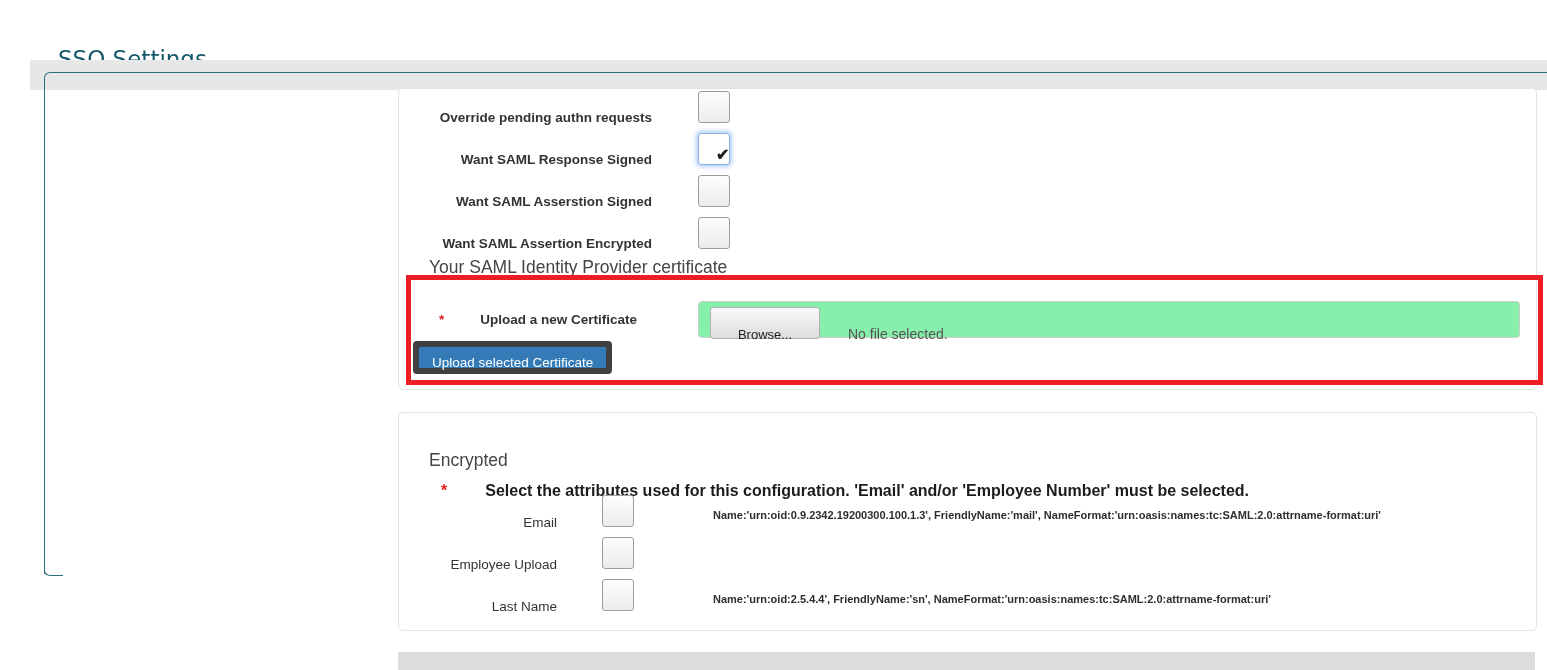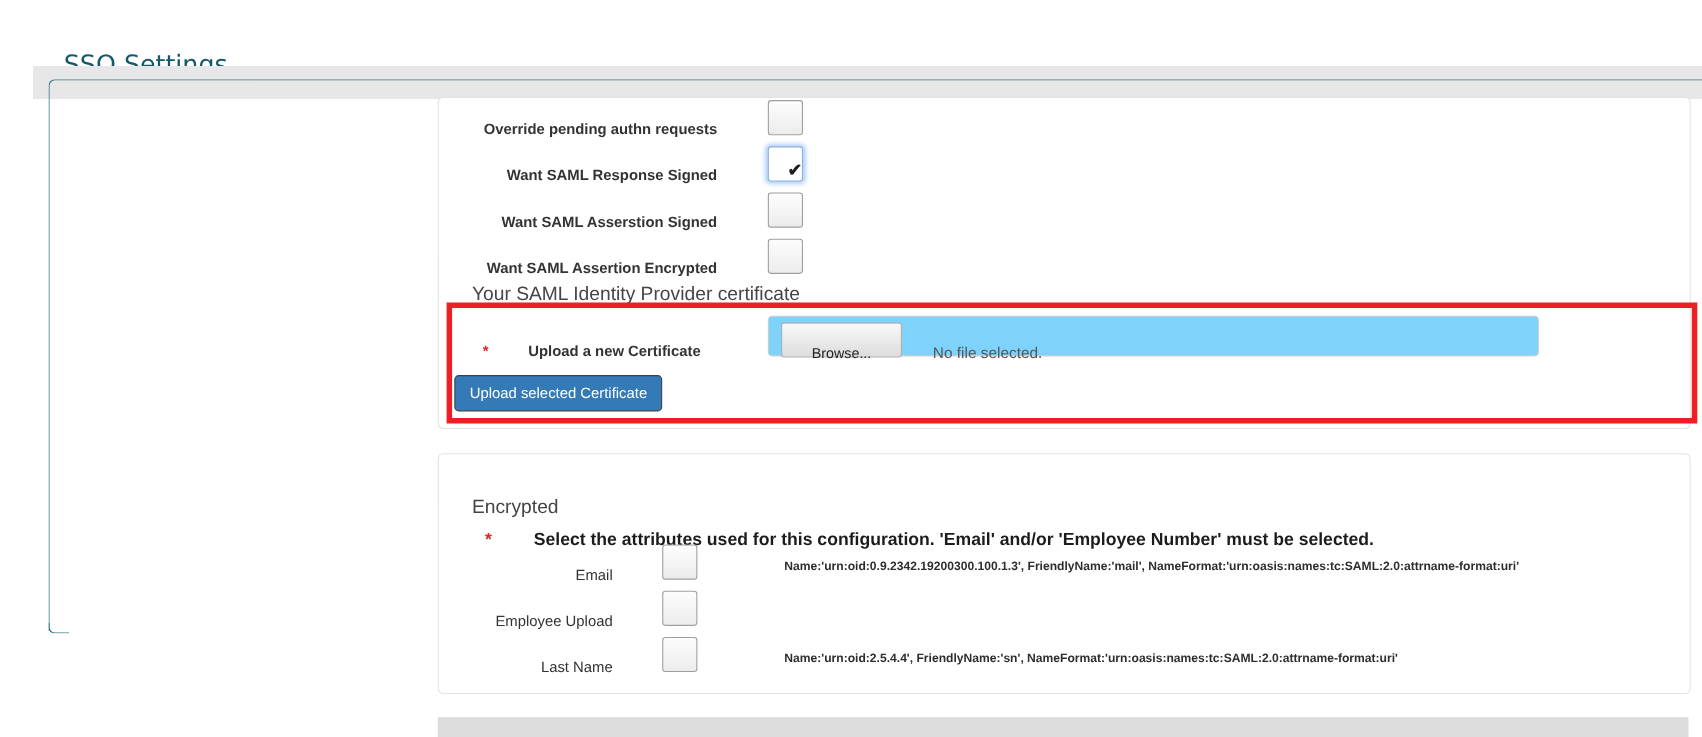--- a/index.html
+++ b/index.html
@@ -30,29 +30,29 @@
   .cb.checked .check { display:block; position:absolute; top:-4px; left:2px; }
   .cb.checked .check::before { content:"\2714"; font-size:16px; font-weight:bold; color:#1f1f1f; }
 
   .section-heading { position:absolute; font-size:17.5px; color:#454545; }
 
   .annotation-box { position:absolute; left:376px; top:245px; width:1137px; height:110px;
     border:5px solid #ed1f24; }
 
   .req { color:#e02222; font-weight:bold; margin-right:6px; }
 
-  .file-widget { position:absolute; left:668px; top:257px; width:701px; height:37px;
-    border:1px solid #ccc; border-radius:4px; background:#7dd3fc; }
+  .file-widget { position:absolute; left:668px; top:271px; width:822px; height:37px;
+    border:1px solid #ccc; border-radius:4px; background:#86efac; }
   .browse-btn { position:absolute; left:11px; top:5px; width:110px; height:26px;
     border:1px solid #b0b0b0; border-radius:3px; font-size:13px; color:#222;
     background:linear-gradient(180deg,#f9f9f9 0%,#dddddd 100%); text-align:center; line-height:24px; cursor:pointer; }
   .file-status { position:absolute; left:134px; top:9px; font-size:14px; color:#555; }
 
   .primary-btn { position:absolute; left:383px; top:311px; height:33px; padding:0 13px;
-    background:#337ab7; border:1px solid #404040; border-radius:4px; color:#fff;
+    background:#337ab7; border:6px solid #404040; border-radius:4px; color:#fff;
     font-size:13.5px; line-height:31px; cursor:pointer; }
 
   .note { position:absolute; left:381px; top:437px; font-size:16px; font-weight:bold; color:#1c1c1c; }
   .note .req { margin-right:8px; }
 
   .attr-label { position:absolute; left:375px; width:167px; text-align:right;
     font-size:13.5px; font-weight:normal; color:#333; }
   .attr-desc { position:absolute; left:668px; font-size:11px; font-weight:bold; color:#2e2e2e; }
 
   .bottom-rule { position:absolute; left:368px; top:622px; width:1137px; height:1px; background:#dcdcdc; }

